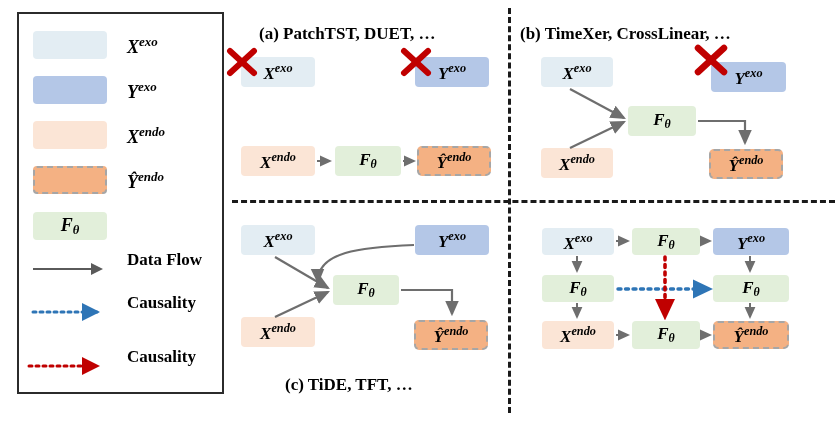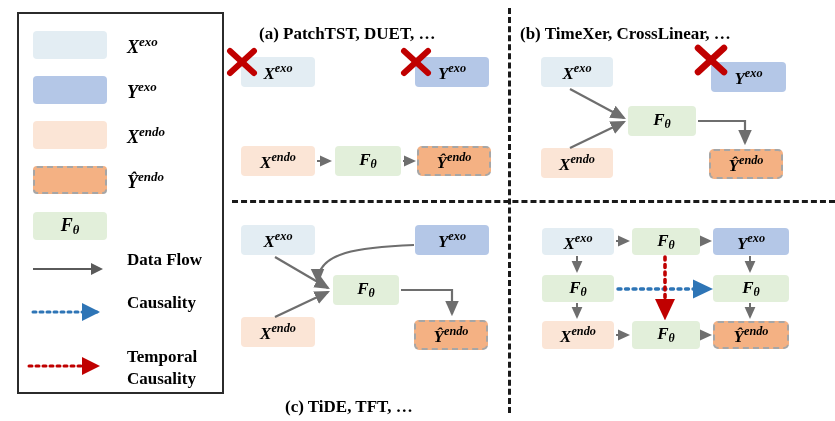--- a/index.html
+++ b/index.html
@@ -128,21 +128,20 @@
 
     <svg class="abs" style="left:8px;top:342px;" width="86" height="20" viewBox="0 0 86 20">
       <defs>
         <marker id="lg-head-red" markerWidth="6" markerHeight="6" refX="5" refY="3" orient="auto">
           <path d="M0,0 L6,3 L0,6 z" fill="#c00000"></path>
         </marker>
       </defs>
       <line x1="2" y1="10" x2="70" y2="10" stroke="#c00000" stroke-width="3" stroke-dasharray="3,4" stroke-linecap="round" marker-end="url(#lg-head-red)"></line>
     </svg>
     <div class="lg-label" style="left:108px;top:332px;font-size:17px;line-height:22px;">
-      <div>Temporal</div>
       <div>Causality</div>
     </div>
   </div>
 
   <div id="div-v"></div>
   <div id="div-h"></div>
 
   <div class="caption" style="left:259px;top:24px;">(a) PatchTST, DUET, …</div>
 
   <div class="node n-xexo bigvar" style="left:241px;top:57px;width:74px;height:30px;">
@@ -200,21 +199,21 @@
   </div>
 
   <div class="node n-f bigvar" style="left:333px;top:275px;width:66px;height:30px;">
     <span><span>F</span><span class="sub">θ</span></span>
   </div>
 
   <div class="node n-yhat bigvar" style="left:414px;top:320px;width:74px;height:30px;">
     <span><span>Ŷ</span><span class="sup">endo</span></span>
   </div>
 
-  <div class="caption" style="left:285px;top:397px;">(c) TiDE, TFT, …</div>
+  <div class="caption" style="left:285px;top:375px;">(c) TiDE, TFT, …</div>
 
   <div class="node n-xexo bigvar" style="left:542px;top:228px;width:72px;height:27px;">
     <span><span>X</span><span class="sup">exo</span></span>
   </div>
 
   <div class="node n-f bigvar" style="left:632px;top:228px;width:68px;height:27px;">
     <span><span>F</span><span class="sub">θ</span></span>
   </div>
 
   <div class="node n-yexo bigvar" style="left:713px;top:228px;width:76px;height:27px;">

